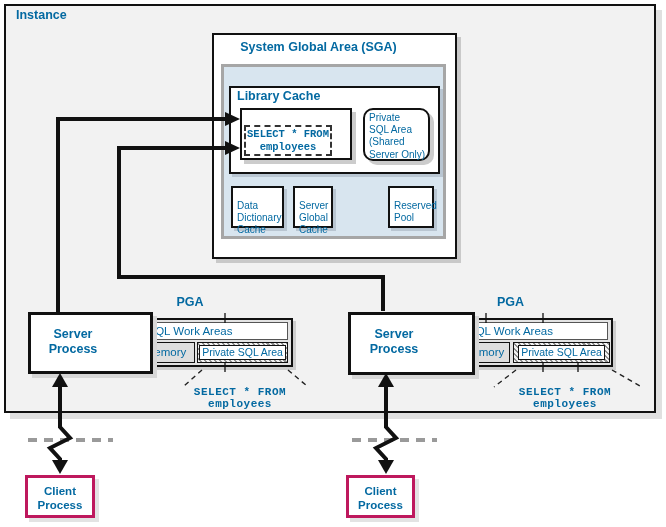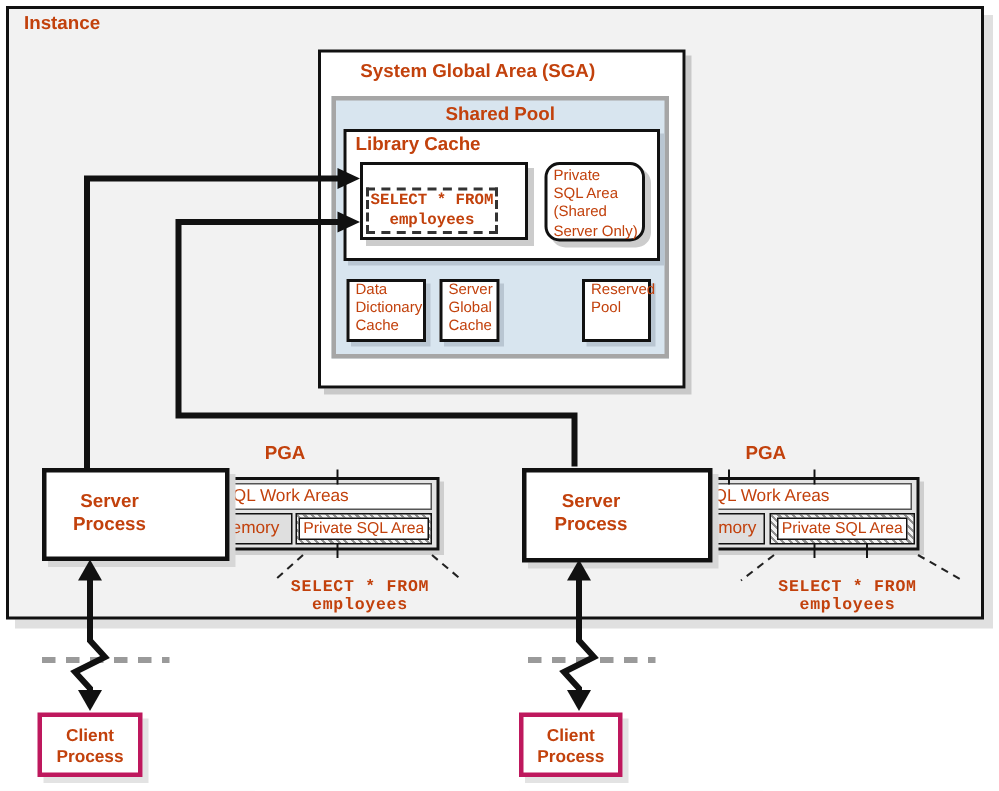--- a/index.html
+++ b/index.html
@@ -1,19 +1,19 @@
 <!DOCTYPE html>
 <html><head>
 <meta charset="utf-8">
 <style>
   html,body{margin:0;padding:0;background:#ffffff;}
   *{box-sizing:border-box;}
   #stage{
     position:relative;width:666px;height:527px;background:#ffffff;overflow:hidden;
-    font-family:"Liberation Sans",sans-serif;color:#c2410c;
+    font-family:"Liberation Sans",sans-serif;color:#0369a1;
   }
   .abs{position:absolute;}
   .box{position:absolute;border:2px solid #111;background:#fff;}
   .mono{font-family:"Liberation Mono","DejaVu Sans Mono",monospace;font-weight:bold;}
 
   #instance-box{left:4px;top:4px;width:652px;height:409px;background:#f2f2f2;box-shadow:6px 6px 0 #e0e0e0;}
   #instance-label{left:16px;top:8px;font-size:12.5px;font-weight:bold;}
 
   #sga-box{left:212px;top:33px;width:245px;height:226px;box-shadow:4px 4px 0 #c9c9c9;}
   #sga-title{left:212px;top:40px;width:213px;font-size:12.5px;font-weight:bold;text-align:center;}
@@ -26,21 +26,21 @@
 
   #shared-sql-area-box{left:240px;top:108px;width:112px;height:52px;box-shadow:4px 4px 0 #cccccc;}
   #shared-sql-area-title{left:241px;top:110px;width:110px;font-size:12.5px;font-weight:bold;text-align:center;}
   #shared-sql-query-box{left:244px;top:125px;width:88px;height:31px;border:2px dashed #333;
     font-size:10.5px;line-height:13px;text-align:center;padding-top:1px;}
 
   #private-sql-area-shared-box{left:363px;top:108px;width:67px;height:53px;box-shadow:4px 4px 0 #cccccc;
     font-size:10px;line-height:12.2px;padding:2px 0 0 4px;border-radius:10px;}
   .pool-line{display:block;}
 
-  .pool-box{top:186px;height:42px;box-shadow:3px 3px 0 #b9c6d2;font-size:10px;line-height:12px;padding:0 0 0 4px;}
+  .pool-box{top:186px;height:42px;box-shadow:3px 3px 0 #b9c6d2;font-size:10px;line-height:12px;padding:12px 0 0 4px;}
   #pool-box-ddc{left:231px;width:53px;}
   #pool-box-src{left:293px;width:40px;}
   #pool-box-other{left:340px;width:40px;}
   #pool-box-reserved{left:388px;width:46px;}
 
   .pga-label{top:295px;font-size:12.5px;font-weight:bold;text-align:center;}
   #pga-left-label{left:87px;width:206px;}
   #pga-right-label{left:408px;width:205px;}
   .pga-box{top:318px;height:49px;background:#e3e3e3;box-shadow:3px 3px 0 #cfcfcf;}
   #pga-left-box{left:87px;width:206px;}
@@ -81,21 +81,20 @@
 
 <div id="stage">
 
   <div class="box" id="instance-box"></div>
   <div class="abs" id="instance-label">Instance</div>
 
   <div class="box" id="sga-box"></div>
   <div class="abs" id="sga-title">System Global Area (SGA)</div>
 
   <div class="abs" id="shared-pool-box"></div>
-  <div class="abs" id="shared-pool-title">Shared Pool</div>
 
   <div class="box" id="library-cache-box"></div>
   <div class="abs" id="library-cache-title">Library Cache</div>
 
   <div class="box" id="shared-sql-area-box"></div>
   <div class="abs mono" id="shared-sql-query-box">
     <span class="pool-line">SELECT * FROM</span>
     <span class="pool-line">employees</span>
   </div>
 

